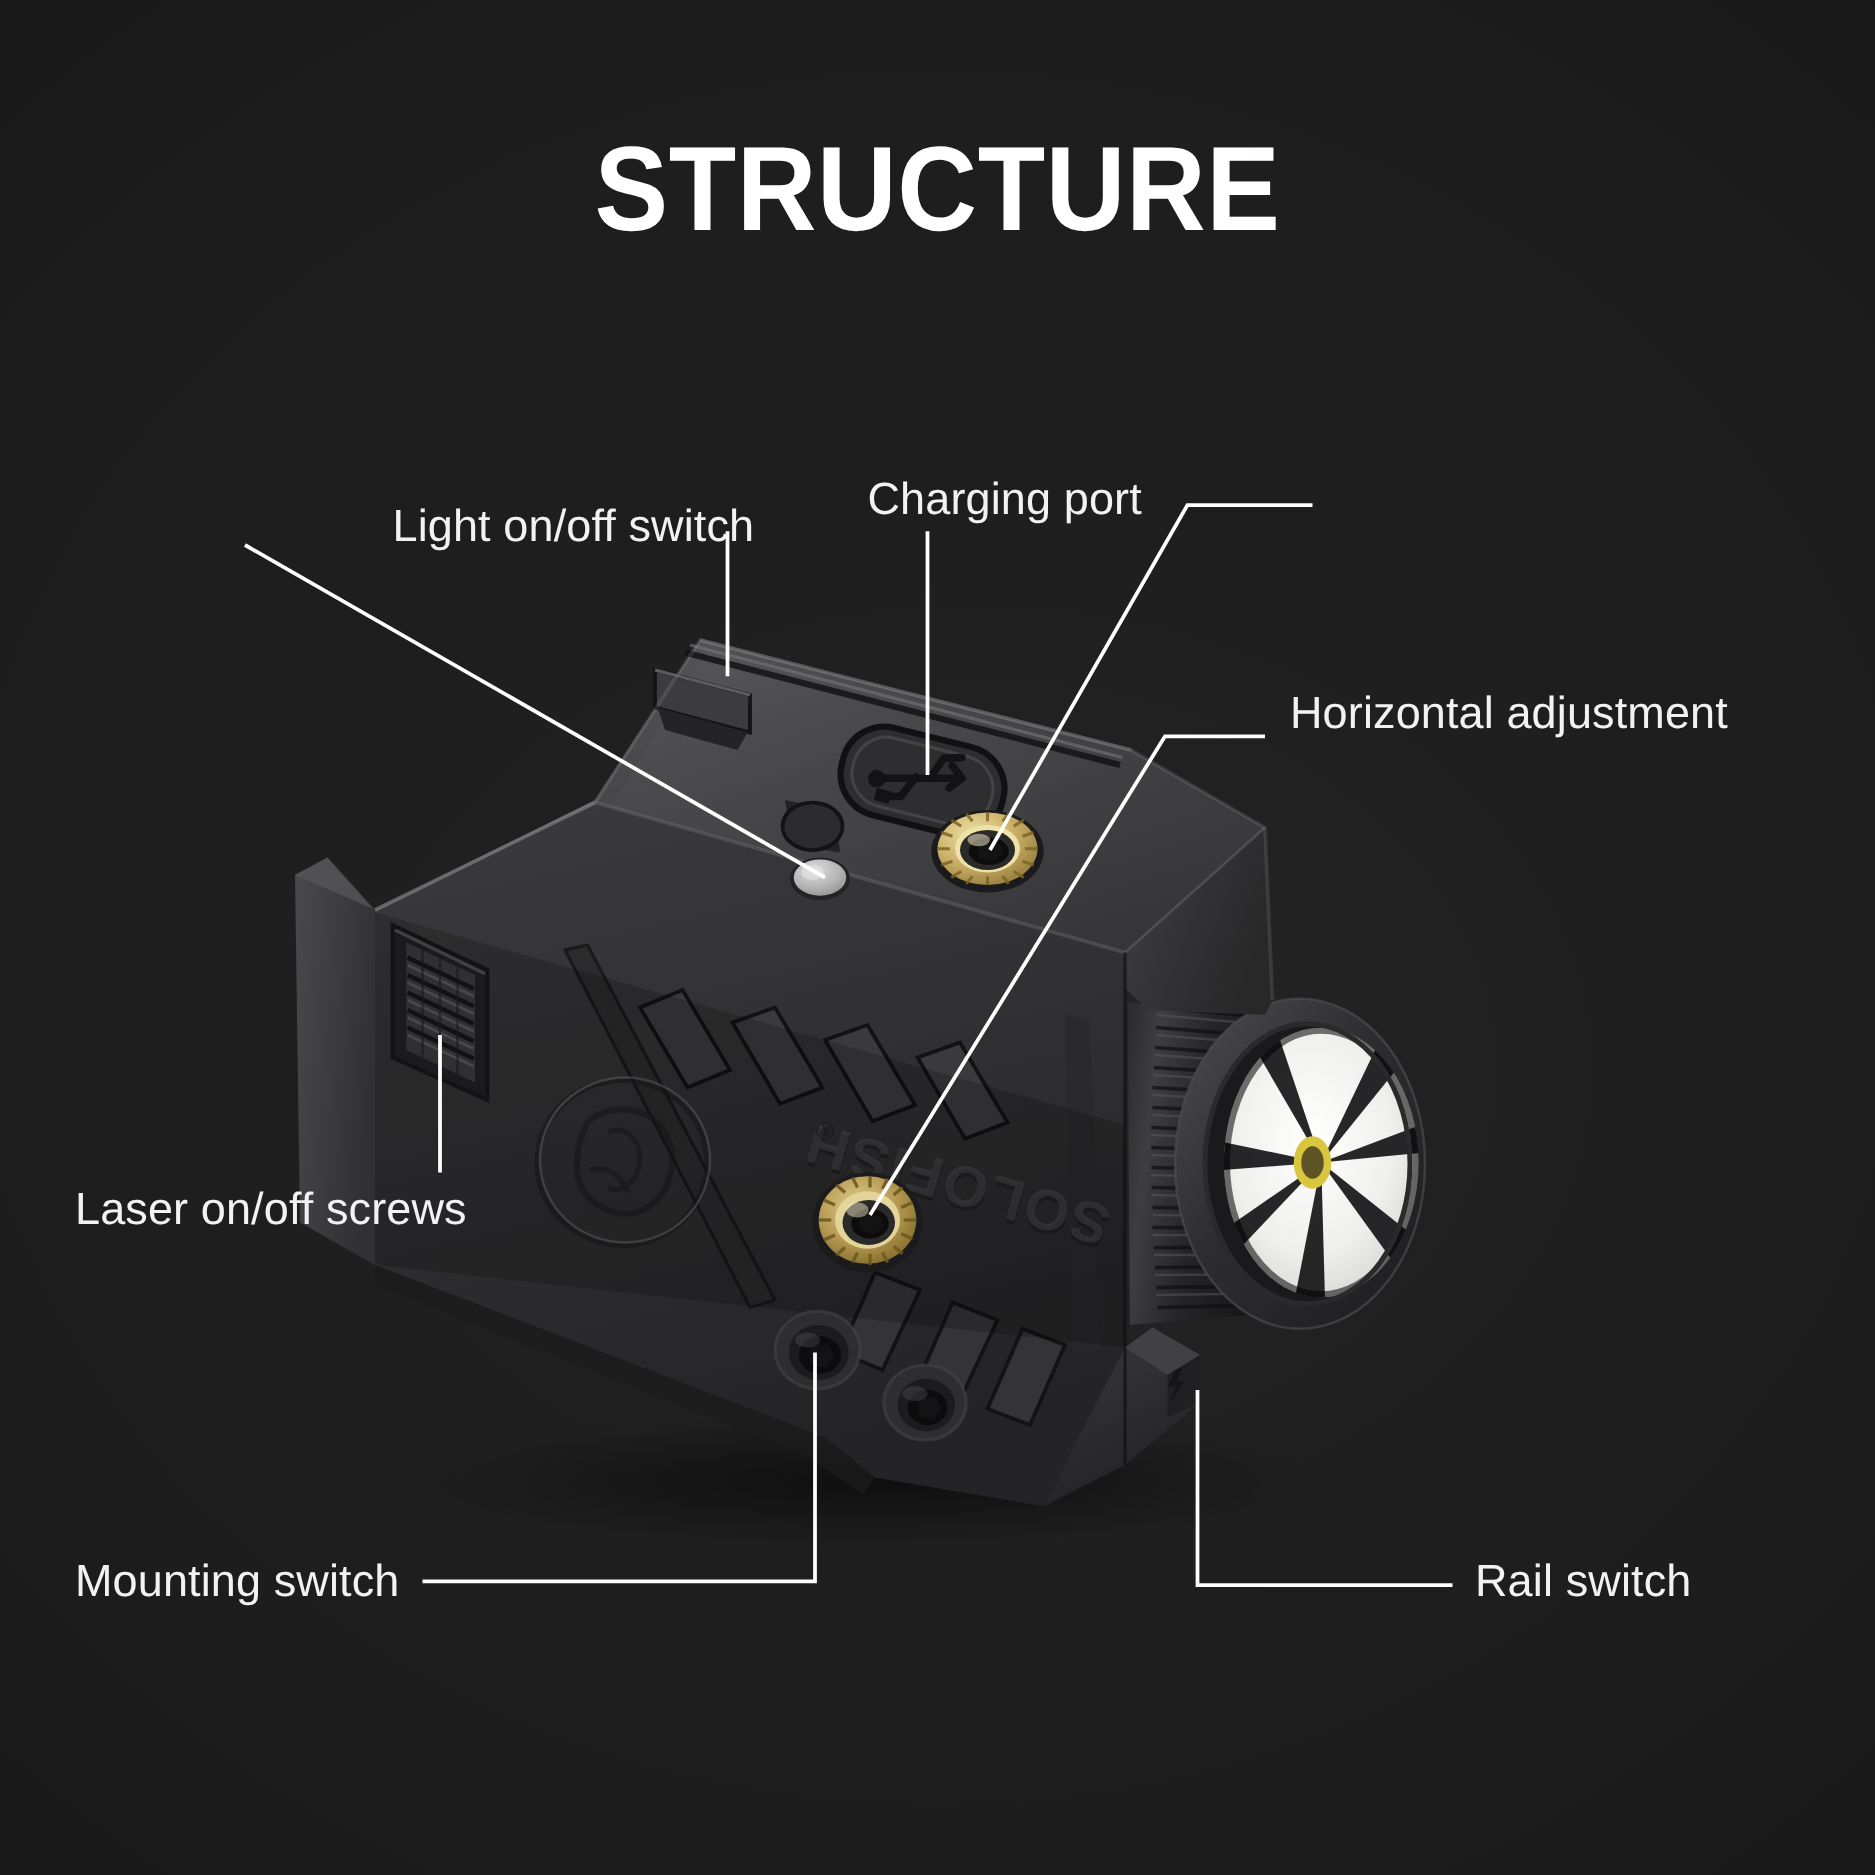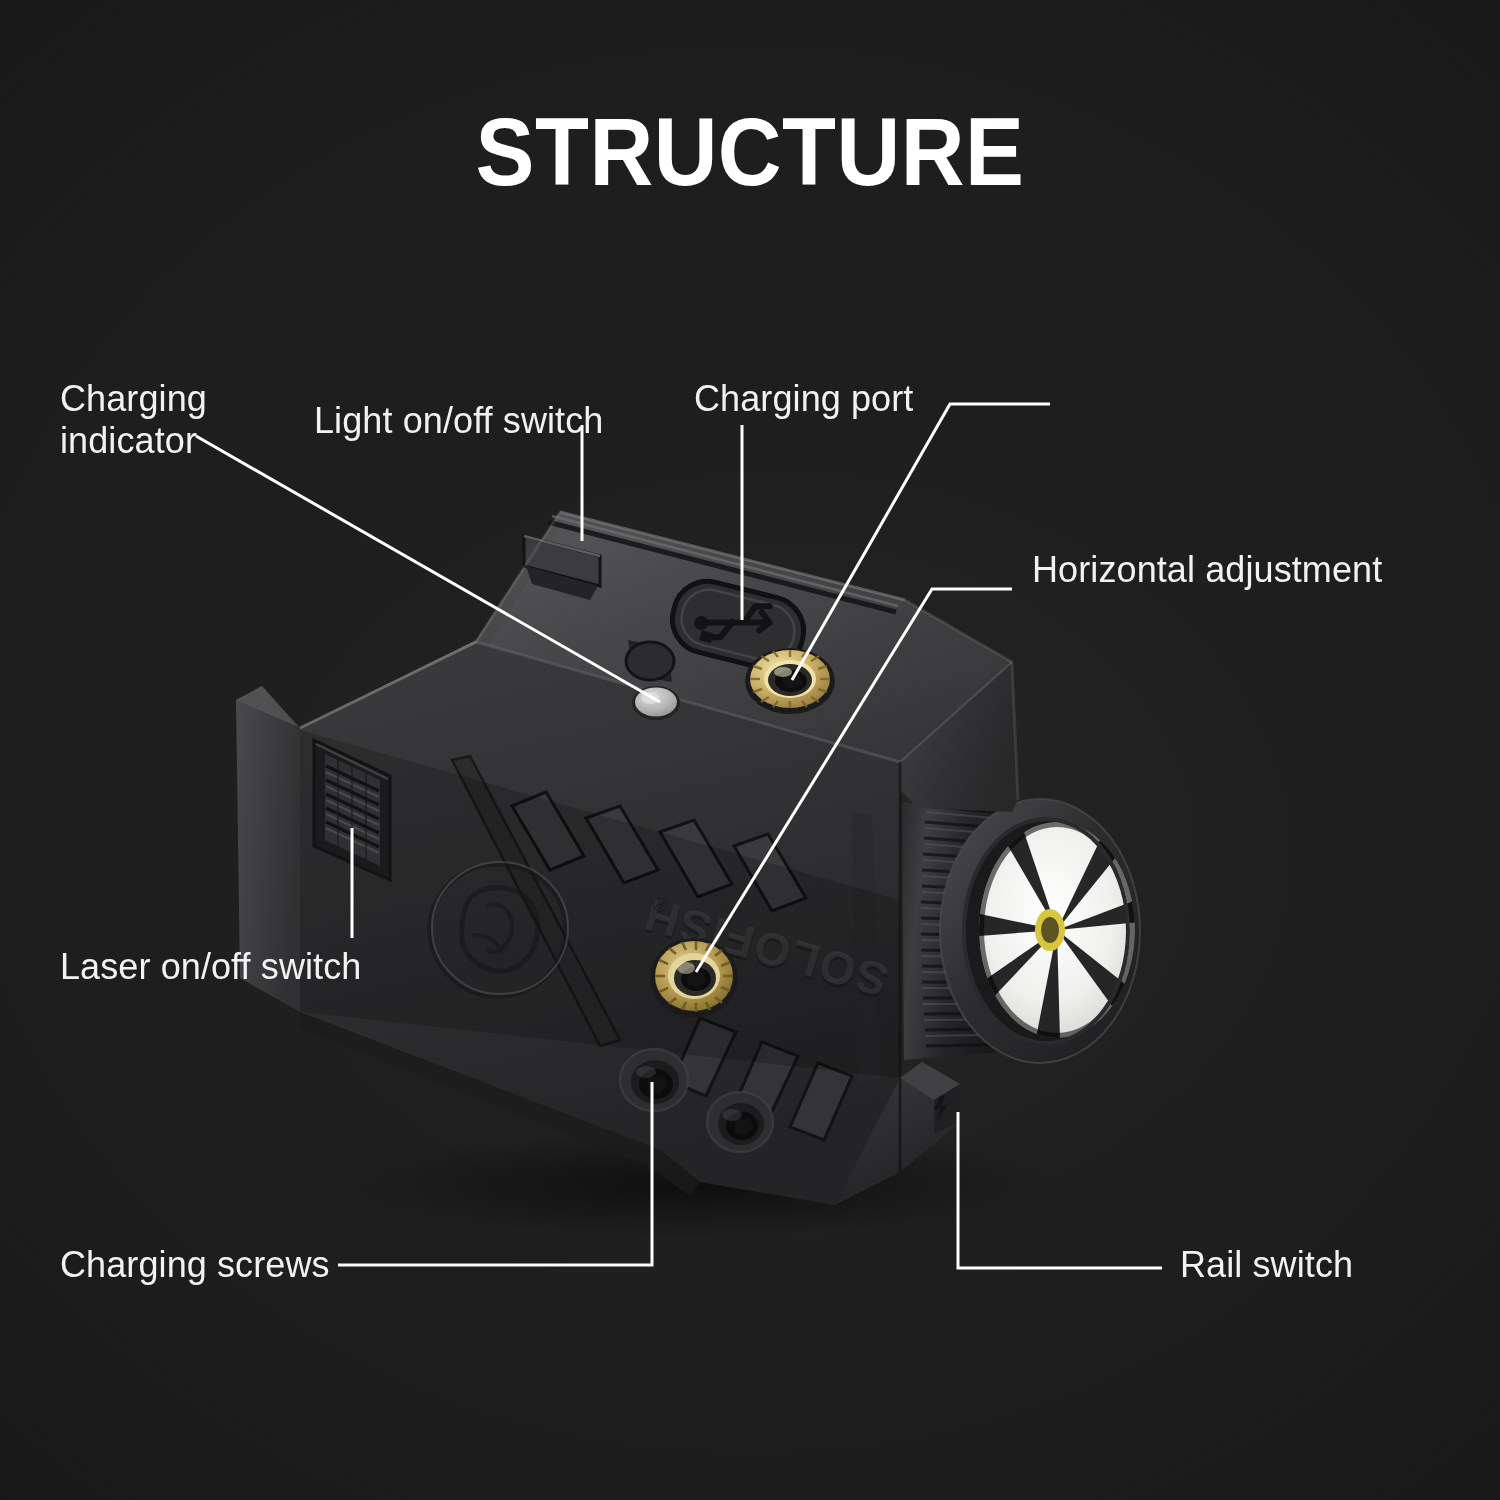--- a/index.html
+++ b/index.html
@@ -456,29 +456,27 @@
       <path d="M 582,425 L 582,541"></path>
       <path d="M 742,425 L 742,620"></path>
       <path d="M 1050,404 L 950,404 L 792,680"></path>
       <path d="M 1012,589 L 932,589 L 696,972"></path>
       <path d="M 352,938 L 352,828"></path>
       <path d="M 338,1265 L 652,1265 L 652,1082"></path>
       <path d="M 1162,1268 L 958,1268 L 958,1112"></path>
     </g>
   </svg>
 
-  <div class="callout left" style="left:60px;  top:378px;">Charging
-indicator</div>
 
   <div class="callout left" style="left:314px; top:378px;margin-top:22px;">Light on/off switch</div>
 
   <div class="callout left" style="left:694px; top:378px;">Charging port</div>
 
 
   <div class="callout right" style="left:1032px; top:537px;margin-top:12px;">Horizontal adjustment</div>
 
-  <div class="callout left" style="left:60px;  top:946px;">Laser on/off switch</div>
-
-  <div class="callout left" style="left:60px;  top:1244px;">Charging screws</div>
+  <div class="callout left" style="left:60px;  top:946px;">Laser on/off screws</div>
+
+  <div class="callout left" style="left:60px;  top:1244px;">Mounting switch</div>
 
   <div class="callout right" style="left:1180px; top:1244px;">Rail switch</div>
 
 </div>
 
 </body></html>

